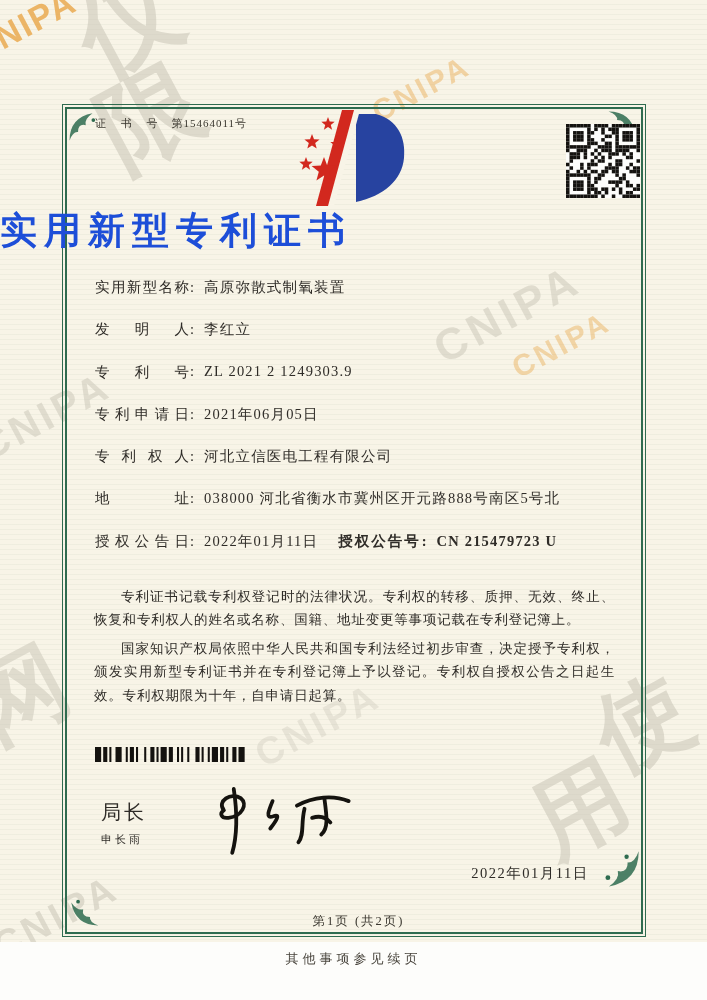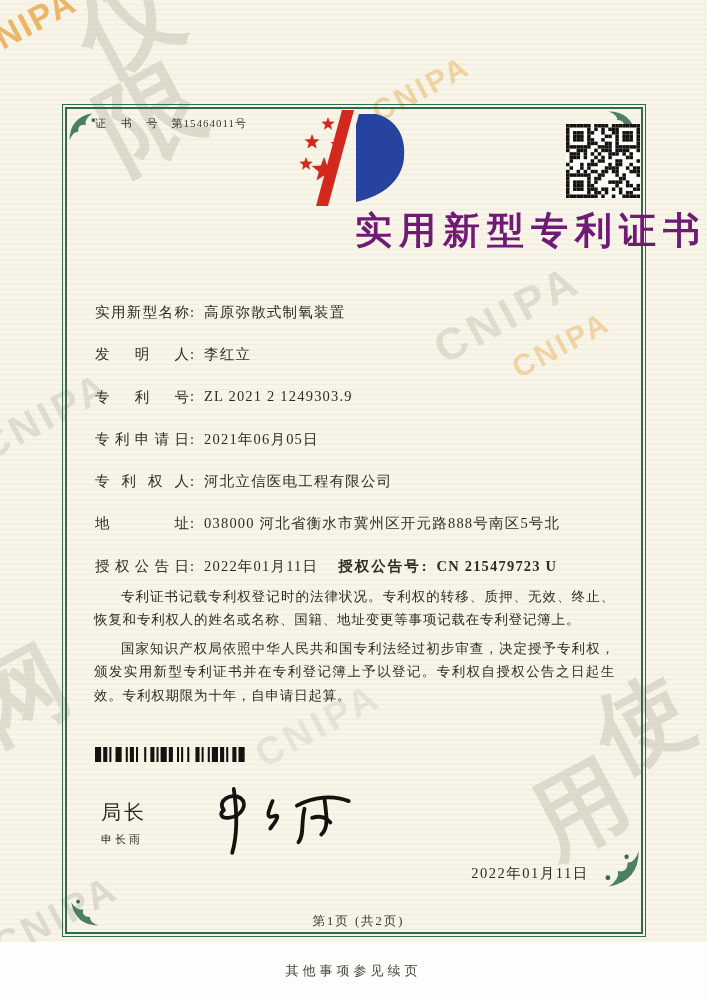--- a/index.html
+++ b/index.html
@@ -35,45 +35,45 @@
   .corner svg{width:100%;height:100%;}
   .corner-tl{left:67px;top:109px;}
   .corner-tr{left:606px;top:109px;transform:rotate(90deg);}
   .corner-bl{left:67px;top:894px;transform:rotate(-90deg);}
   .corner-br{left:598px;top:848px;width:44px;height:44px;transform:rotate(180deg);}
   
   .cert-no{position:absolute;left:95px;top:116px;font-size:11px;letter-spacing:1px;color:#3a372f;}
   .cert-no .lbl{letter-spacing:6px;margin-right:8px;}
   .logo{position:absolute;left:296px;top:110px;width:112px;height:96px;}
   .qr{position:absolute;left:566px;top:124px;width:74px;height:74px;}
-  .title{position:absolute;left:0;right:0;top:206px;text-align:right;
-         font-size:37px;font-weight:bold;letter-spacing:7px;color:#701a75;}
-  
-  .fields{position:absolute;left:95px;top:303px;width:522px;font-size:14.5px;}
+  .title{position:absolute;left:0;right:0;top:206px;text-align:left;
+         font-size:37px;font-weight:bold;letter-spacing:7px;color:#1d4ed8;}
+  
+  .fields{position:absolute;left:95px;top:278px;width:522px;font-size:14.5px;}
   .frow{height:25.5px;margin-bottom:16.8px;white-space:nowrap;}
   .flabel{display:inline-block;width:94px;text-align:justify;text-align-last:justify;vertical-align:top;}
   .fcolon{margin:0 10px 0 1px;}
   .fvalue{letter-spacing:1.2px;}
   .grant-group{margin-left:20px;font-weight:bold;}
   .grant-group .flabel{width:auto;letter-spacing:2px;}
   
   .paras{position:absolute;left:94px;top:585px;width:521px;font-size:13.5px;
          line-height:1.74;letter-spacing:.8px;text-align:justify;}
   .paras p{margin:0 0 5px;text-indent:2em;}
   
   .barcode{position:absolute;left:95px;top:747px;}
   .officer-title{position:absolute;left:101px;top:799px;font-size:20px;letter-spacing:3px;}
   .officer-name{position:absolute;left:101px;top:832px;font-size:11px;letter-spacing:3px;}
   .sig{position:absolute;left:198px;top:776px;}
   .grant-date{position:absolute;left:420px;top:864px;width:220px;text-align:center;
               font-size:14.5px;letter-spacing:1.5px;}
   .page-info{position:absolute;left:0;right:0;top:913px;text-align:center;
              font-size:12.5px;letter-spacing:2px;color:#3a372f;margin-left:10px;}
   .bottom-strip{position:absolute;left:0;bottom:0;width:100%;height:58px;background:#fdfdfb;}
-  .footer-note{padding-top:20px;text-align:center;font-size:13px;letter-spacing:4px;color:#4a463e;}
+  .footer-note{padding-top:8px;text-align:center;font-size:13px;letter-spacing:4px;color:#4a463e;}
 </style>
 </head>
 <body>
 
 <div class="page">
 
   <span class="wm wm-nipa">NIPA</span>
   <span class="wm wm-jin">仅</span>
   <span class="wm wm-xian">限</span>
   <span class="wm wm-cnipa-top">CNIPA</span>

